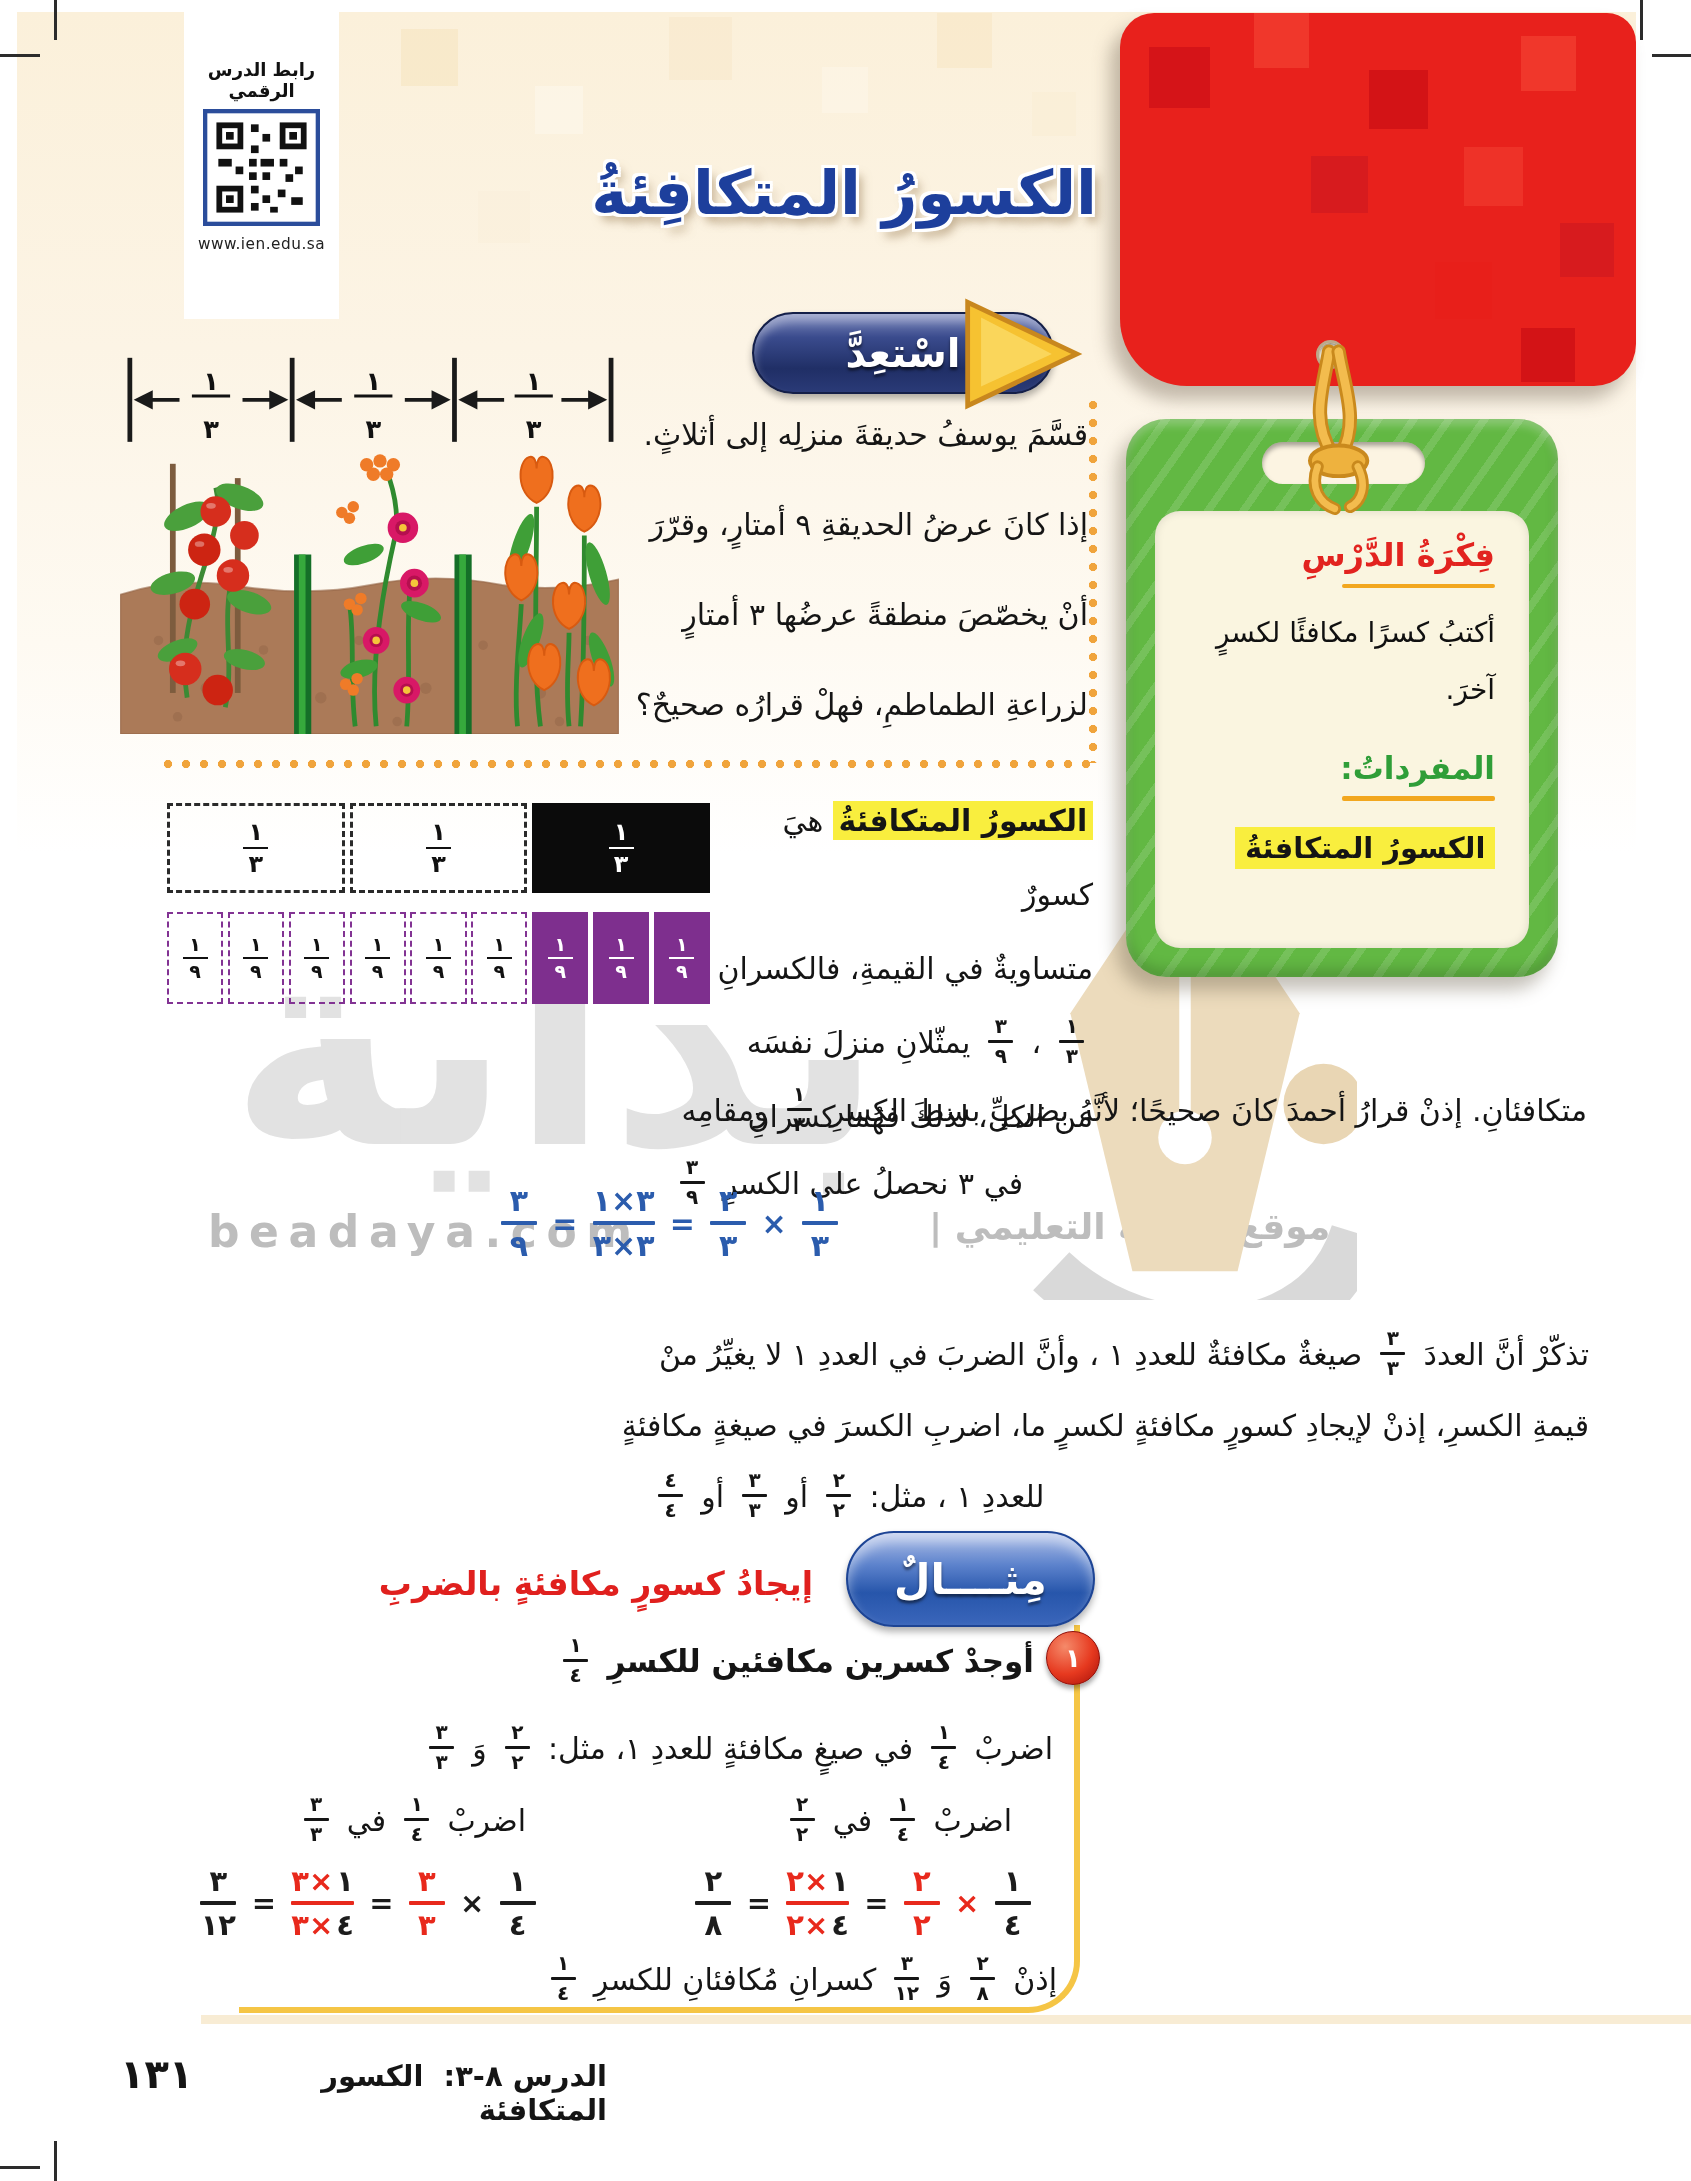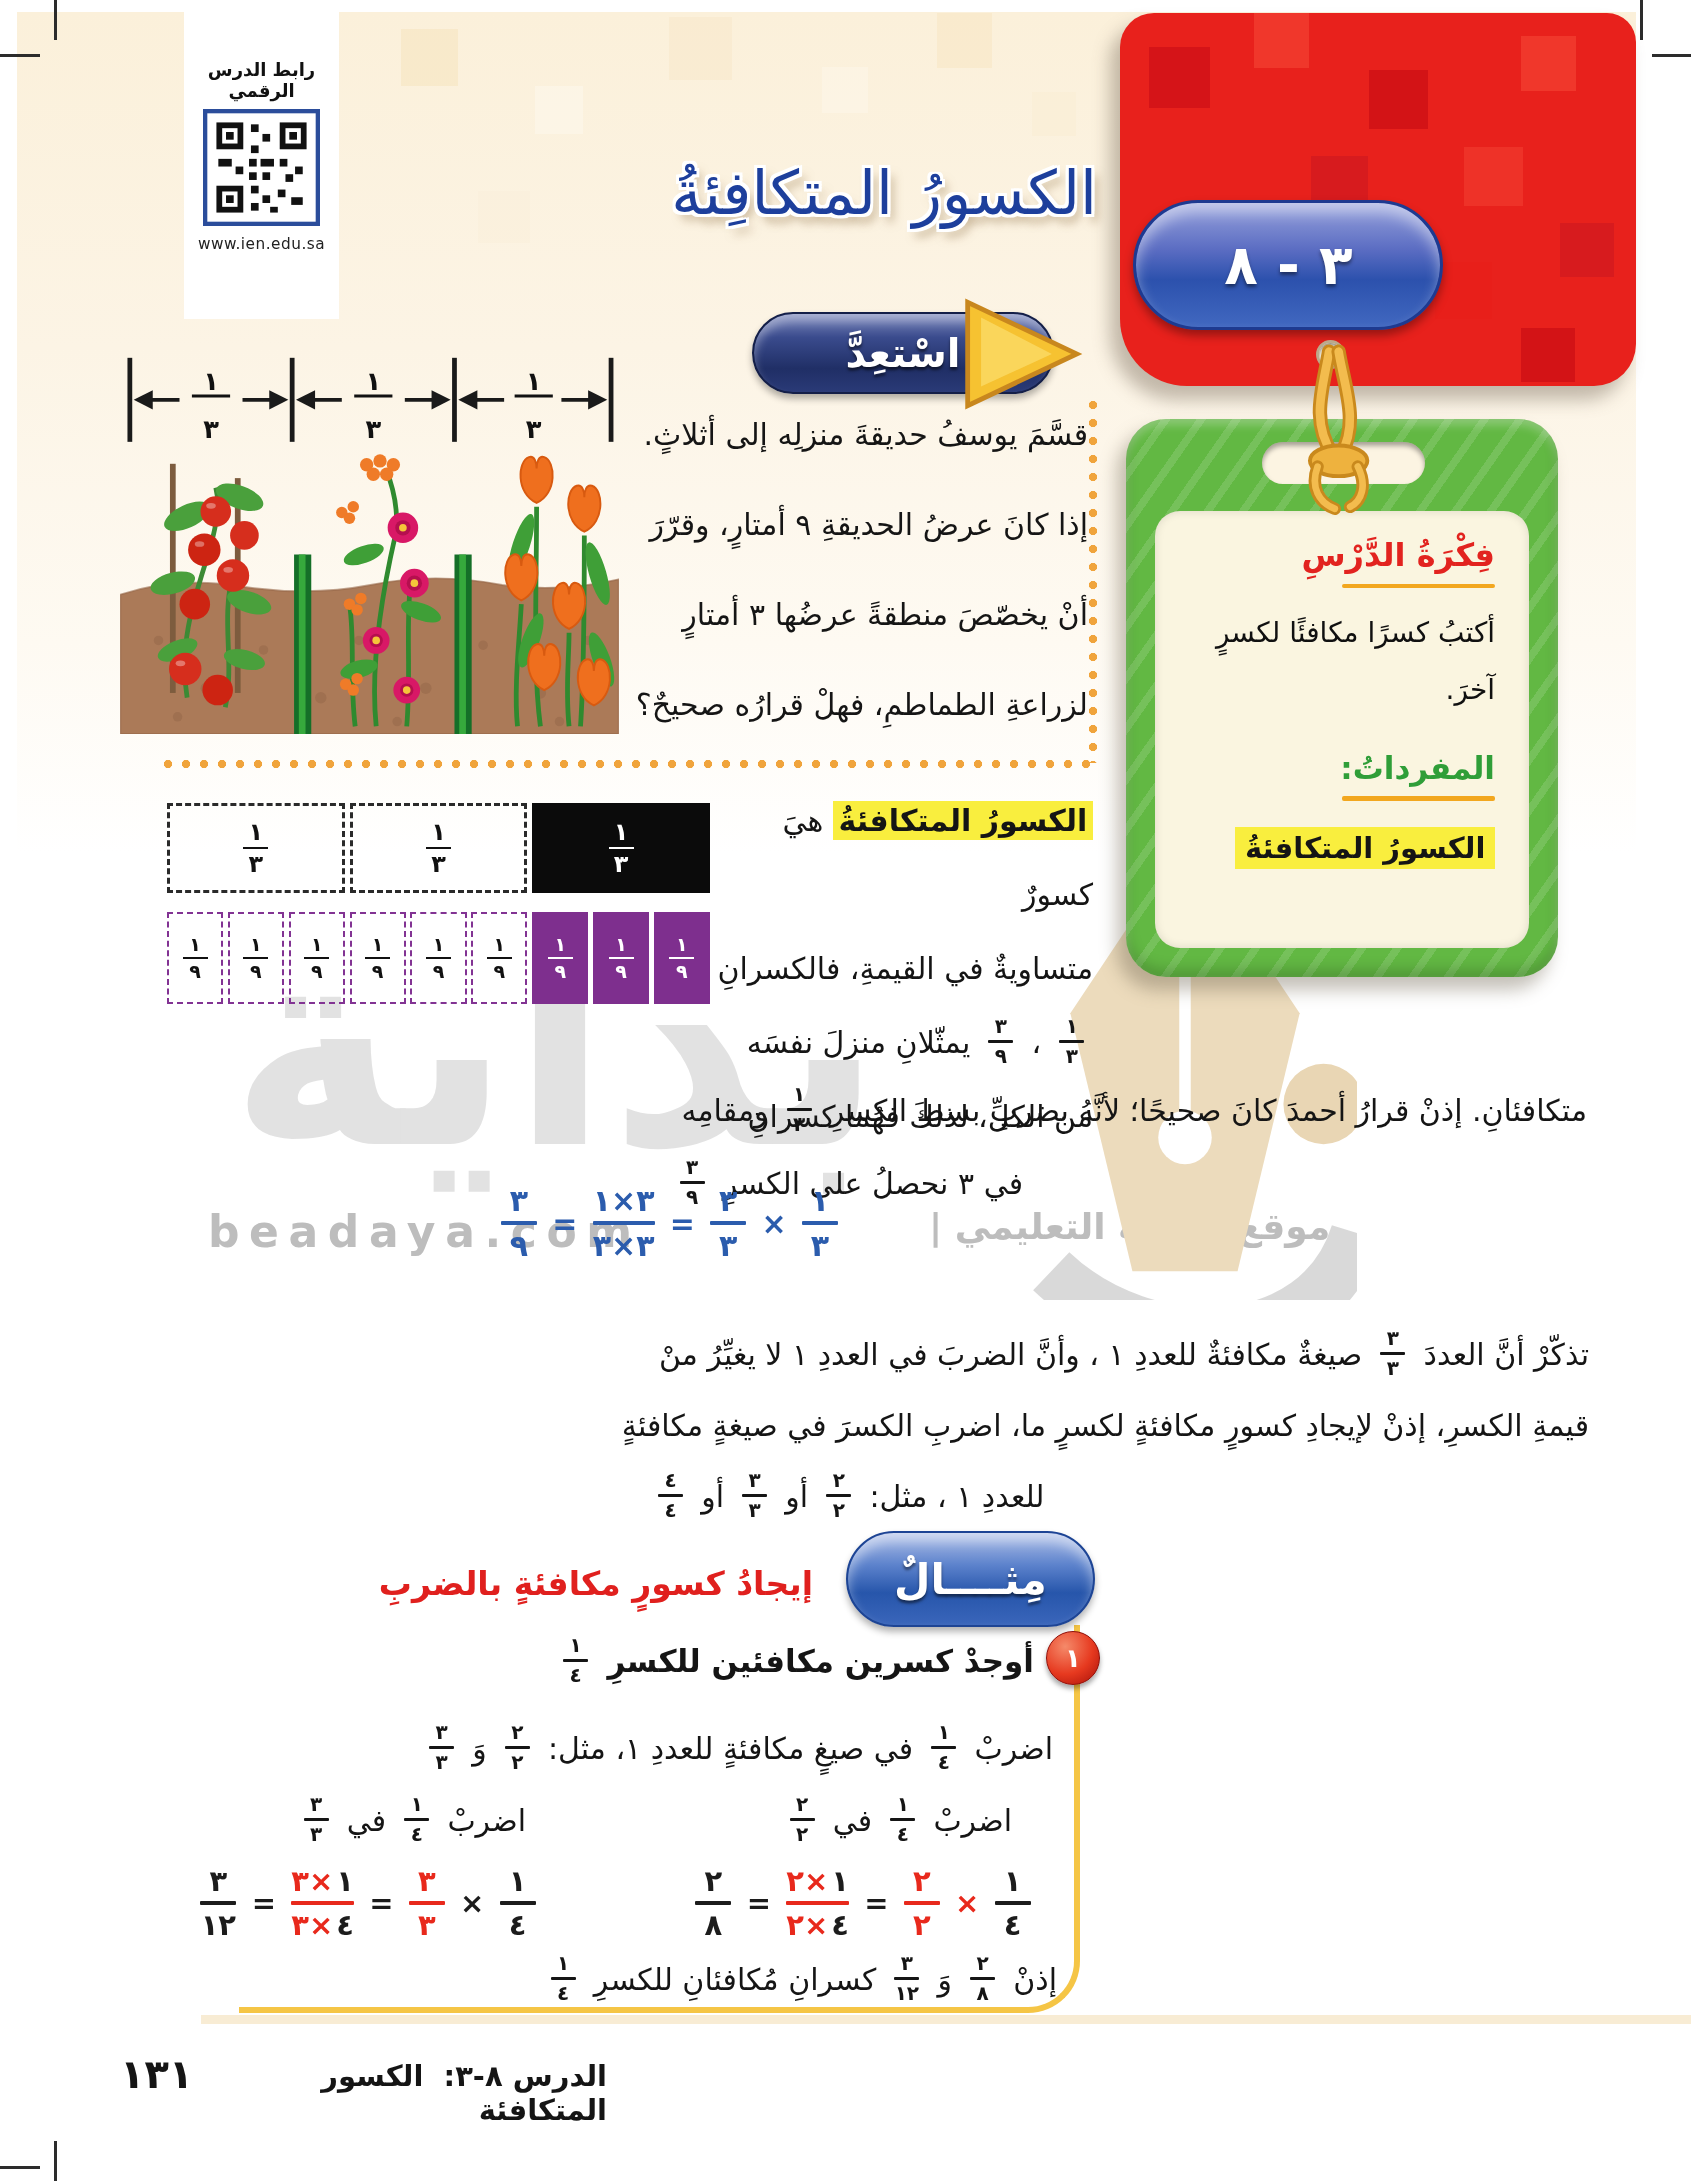--- a/index.html
+++ b/index.html
@@ -21,21 +21,21 @@
           border-radius:34px 29px 42px 67px;box-shadow:-9.6px 13.4px 17px rgba(125,110,95,.45);z-index:2;}
   .redsq{position:absolute;opacity:.85;}
   .lessonpill{position:absolute;left:13.4px;top:187px;width:304px;height:124px;border-radius:67px;
           background:linear-gradient(180deg,#97a2dc 0%,#5a6cc2 38%,#2c51ad 62%,#4168c0 100%);
           border:3.8px solid #1e3a90;display:flex;align-items:center;justify-content:center;
           color:#fff;font-size:55px;font-weight:bold;text-shadow:0 2.9px 3.8px rgba(0,0,0,.45);
           box-shadow:0 5.7px 9.6px rgba(0,0,0,.35), inset 0 9.6px 13.4px rgba(255,255,255,.45);}
   .hole{left:1316px;top:340px;width:23px;height:23px;border-radius:50%;background:#f6eedb;
         border:3.8px solid #bca98b;z-index:3;box-shadow:inset 0 1.9px 2.9px rgba(0,0,0,.4);}
   
-  .page-title{right:595px;top:157px;font-size:61px;font-weight:normal;color:#1d3f9c;direction:rtl;z-index:3;
+  .page-title{right:595px;top:157px;font-size:61px;font-weight:bold;color:#1d3f9c;direction:rtl;z-index:3;
      text-shadow:2.9px 0 0 #fff,-2.9px 0 0 #fff,0 2.9px 0 #fff,0 -2.9px 0 #fff,2.9px 2.9px 0 #fff,-2.9px -2.9px 0 #fff,
                  2.9px -2.9px 0 #fff,-2.9px 2.9px 0 #fff,5.7px 7.6px 9.6px rgba(150,120,80,.55);}
   
   .readypill{left:752px;top:312px;width:298px;height:78px;border-radius:44px;
       background:linear-gradient(180deg,#7d89bd 0%,#3a4b8d 30%,#202f66 70%,#2a3a77 100%);
       border:2.9px solid #141f48;display:flex;align-items:center;justify-content:center;
       color:#fff;font-size:40px;font-weight:bold;text-shadow:0 2.9px 2.9px rgba(0,0,0,.55);z-index:3;
       box-shadow:0 4.8px 7.6px rgba(0,0,0,.3), inset 0 7.6px 9.6px rgba(255,255,255,.35);}
   
   .tag{left:1126px;top:419px;width:432px;height:558px;border-radius:40px;z-index:2;
@@ -192,21 +192,20 @@
   <div class="abs redhdr">
     <div class="redsq" style="left:29px;top:34px;width:61px;height:61px;background:#d11217;"></div>
     <div class="redsq" style="left:134px;top:0;width:55px;height:55px;background:#f13b2e;"></div>
     <div class="redsq" style="left:249px;top:57px;width:59px;height:59px;background:#cf1015;"></div>
     <div class="redsq" style="left:401px;top:23px;width:55px;height:55px;background:#f13b2e;"></div>
     <div class="redsq" style="left:191px;top:143px;width:57px;height:57px;background:#d31a1e;"></div>
     <div class="redsq" style="left:344px;top:134px;width:59px;height:59px;background:#ee352a;"></div>
     <div class="redsq" style="left:440px;top:210px;width:54px;height:54px;background:#d31a1e;"></div>
     <div class="redsq" style="left:315px;top:249px;width:57px;height:57px;background:#e81e1a;"></div>
     <div class="redsq" style="left:401px;top:315px;width:54px;height:54px;background:#cf1015;"></div>
-    <div class="lessonpill">٣ - ٨</div>
   </div>
   <div class="abs hole"></div>
 
   <svg class="abs" style="left:1262px;top:344px;z-index:3;" width="182" height="182" viewBox="0 0 190 190">
     <path d="M70,8 C64,45 50,80 74,116" stroke="#c9891d" stroke-width="15" fill="none" stroke-linecap="round"></path>
     <path d="M70,8 C64,45 50,80 74,116" stroke="#f3bc4e" stroke-width="9" fill="none" stroke-linecap="round"></path>
     <path d="M80,8 C86,45 102,82 82,116" stroke="#c9891d" stroke-width="15" fill="none" stroke-linecap="round"></path>
     <path d="M80,8 C86,45 102,82 82,116" stroke="#f3bc4e" stroke-width="9" fill="none" stroke-linecap="round"></path>
     <ellipse cx="80" cy="122" rx="30" ry="16" fill="#eeb23e" stroke="#c9891d" stroke-width="4"></ellipse>
     <path d="M58,128 C50,150 60,166 76,172" stroke="#c9891d" stroke-width="13" fill="none" stroke-linecap="round"></path>

